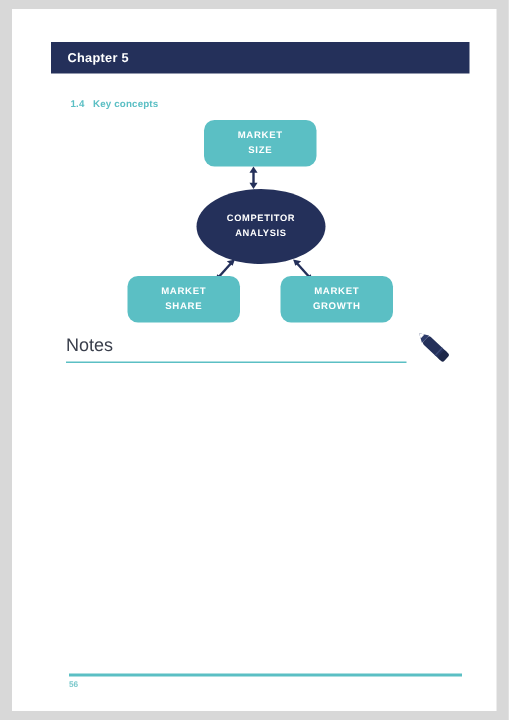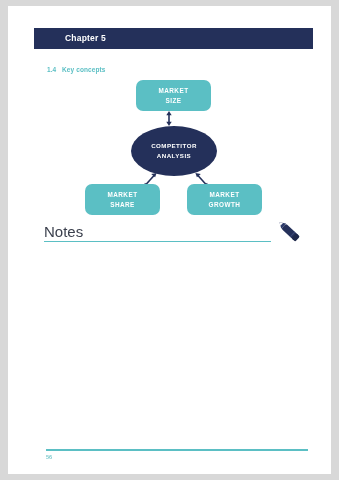--- a/index.html
+++ b/index.html
@@ -32,21 +32,20 @@
     background: #24305a;
   }
   #chapter-title {
     position: absolute;
     left: 11px;
     top: 5px;
     font-size: 8.5px;
     font-weight: bold;
     color: #ffffff;
     letter-spacing: 0.2px;
-    margin-left: 20px;
   }
 
   
   #section-heading {
     position: absolute;
     left: 39px;
     top: 60px;
     font-size: 6.5px;
     font-weight: bold;
     color: #5bbfc4;
@@ -120,21 +119,21 @@
   }
   #arrow-top { left: 130px; top: 33px; }
   #arrow-left { left: 108px; top: 95px; }
   #arrow-right { left: 160px; top: 95px; }
 
   
   #notes-label {
     position: absolute;
     left: 36px;
     top: 217px;
-    font-size: 15px;
+    font-size: 12px;
     color: #3a3f4c;
   }
   #notes-rule {
     position: absolute;
     left: 36px;
     top: 235px;
     width: 227px;
     height: 1px;
     background: #5bbfc4;
   }

